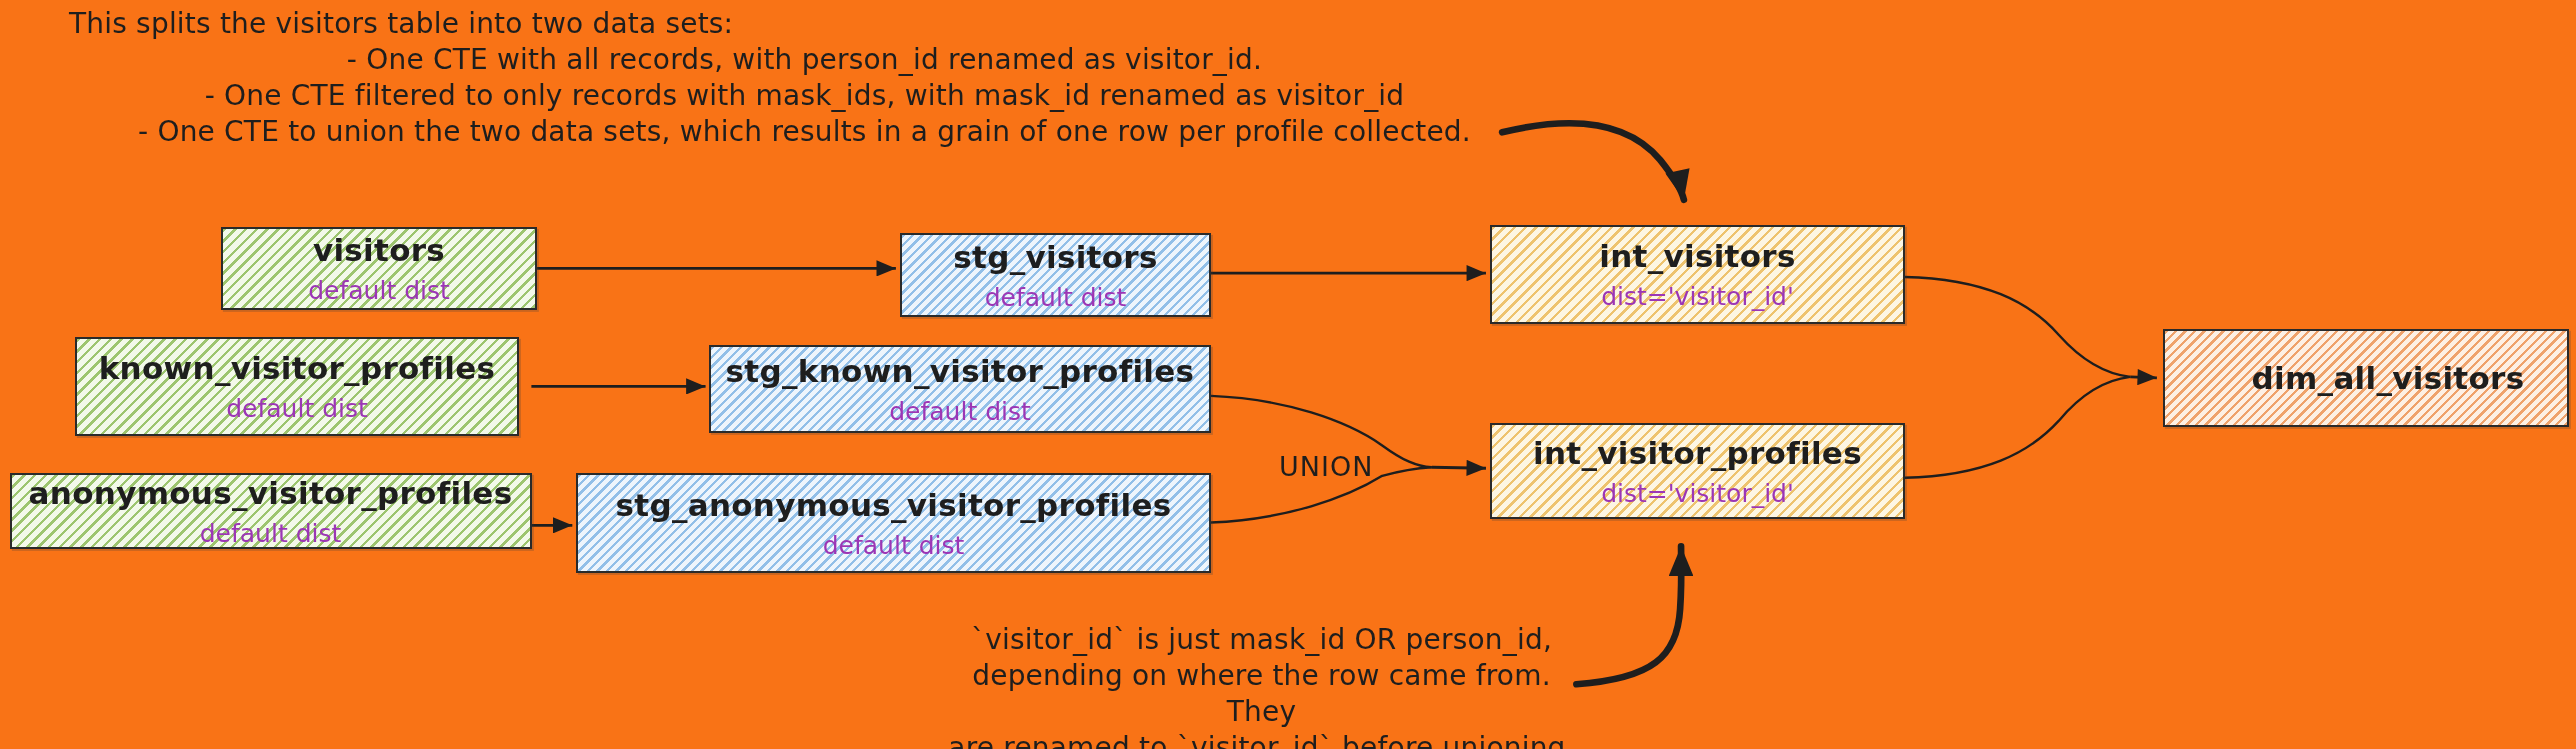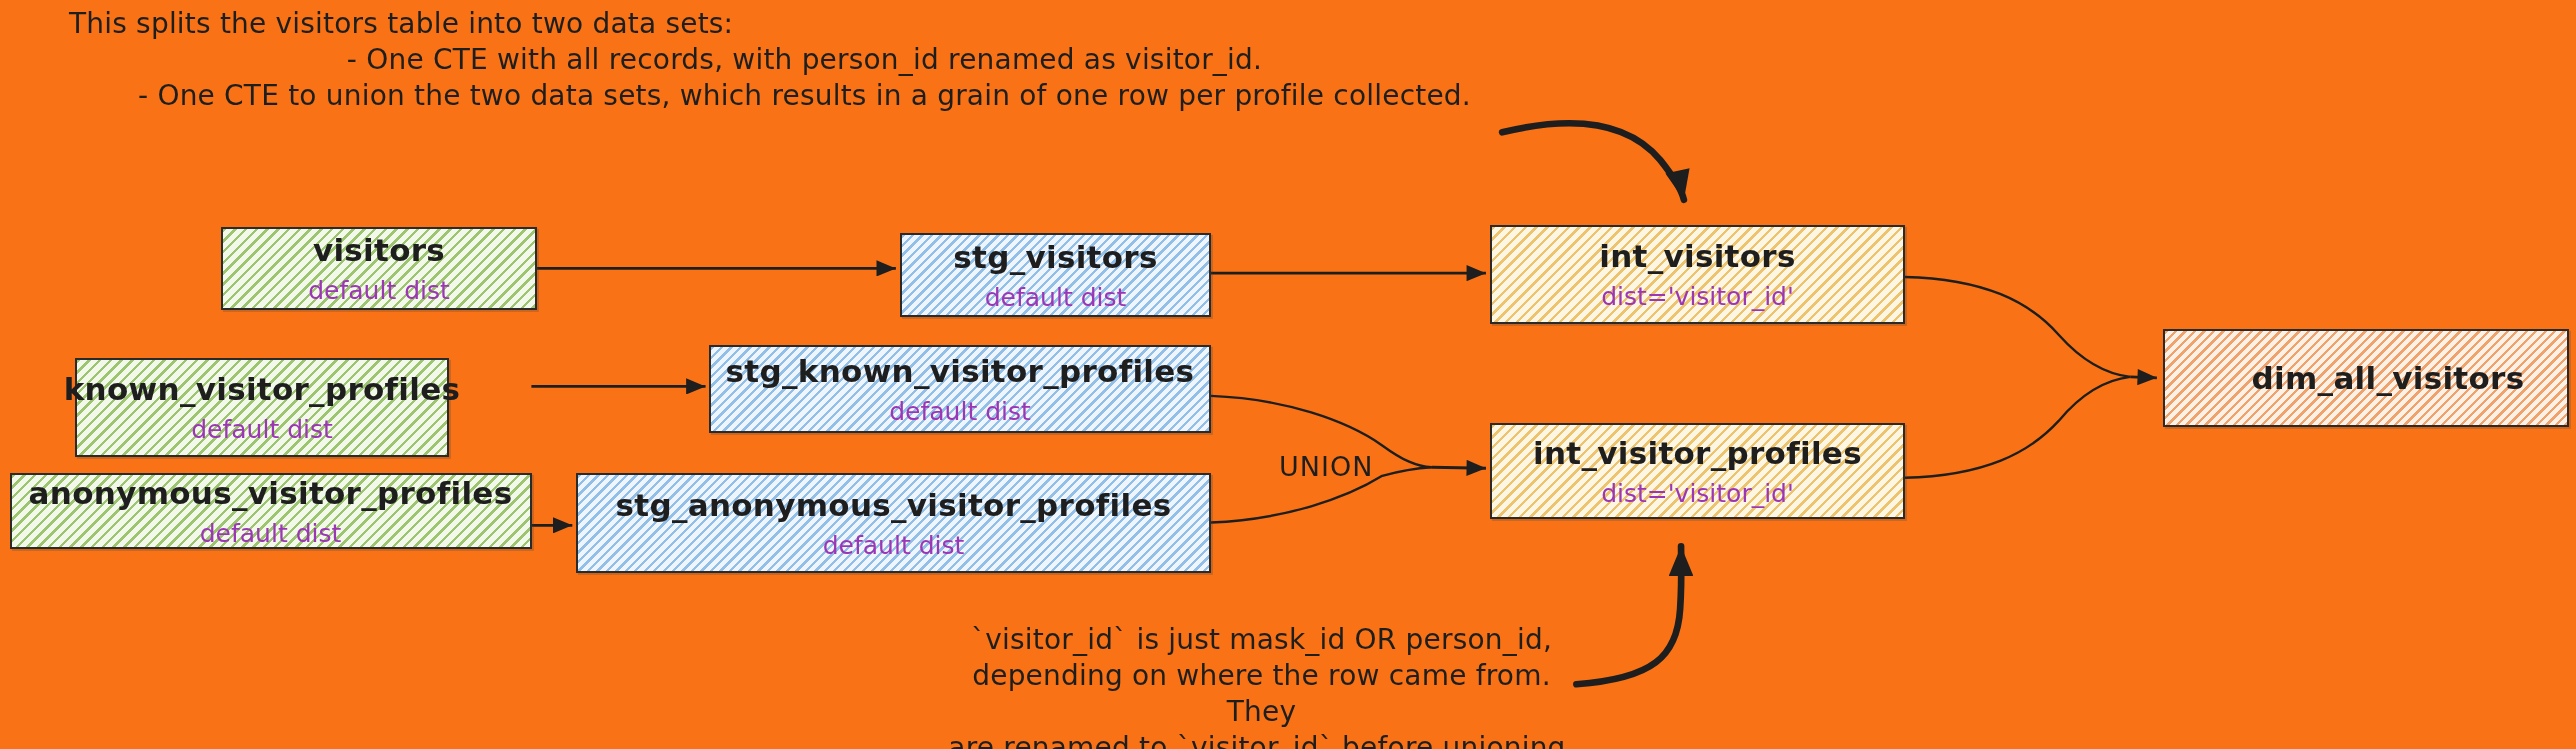--- a/index.html
+++ b/index.html
@@ -33,21 +33,21 @@
   .node .title { font-size:31px; font-weight:600; letter-spacing:0.3px; }
   .node .subtitle { font-size:25px; font-weight:400; color:#9c36b5; }
   .green  { background:repeating-linear-gradient(135deg,#9dc56f 0 2.4px,rgba(255,255,255,0) 2.4px 7.6px),#f3f9ea; }
   .blue   { background:repeating-linear-gradient(135deg,#92bfe8 0 2.4px,rgba(255,255,255,0) 2.4px 6.7px),#eef5fc; }
   .yellow { background:repeating-linear-gradient(135deg,#eec36e 0 2.4px,rgba(255,255,255,0) 2.4px 7.6px),#fdf6e3; }
   .orange { background:repeating-linear-gradient(135deg,#efa26b 0 2.4px,rgba(255,255,255,0) 2.4px 6.7px),#fdf0e4;padding-left:44px; }
 
   #node-visitors                      { left:221px;  top:227px; width:316px; height:83px; }
   #node-stg-visitors                  { left:900px;  top:233px; width:311px; height:84px; }
   #node-int-visitors                  { left:1490px; top:225px; width:415px; height:99px; }
-  #node-known-visitor-profiles        { left:75px;   top:358px; width:374px; height:99px; }
+  #node-known-visitor-profiles        { left:75px;   top:337px; width:444px; height:99px; }
   #node-stg-known-visitor-profiles    { left:709px;  top:345px; width:502px; height:88px; }
   #node-anonymous-visitor-profiles    { left:9.5px;   top:473px; width:522px; height:76px; }
   #node-stg-anonymous-visitor-profiles{ left:576px;  top:473px; width:635px; height:100px; }
   #node-int-visitor-profiles          { left:1490px; top:423px; width:415px; height:96px; }
   #node-dim-all-visitors              { left:2163px; top:329px; width:406px; height:98px; }
 </style>
 </head>
 <body>
 
 <div id="canvas">
@@ -75,20 +75,21 @@
     <path d="M2001 502 C2085 500 2132 476 2163 442 C2188 412 2212 399 2238 396" stroke="#1e1e1e" stroke-width="2.5"></path>
     <path d="M2238 396 L2266 397" stroke="#1e1e1e" stroke-width="3" marker-end="url(#ah)"></path>
 
     <path d="M1578 139 C1648 122 1708 125 1744 168 C1760 188 1767 201 1769 210" stroke="#1e1e1e" stroke-width="7" stroke-linecap="round" marker-end="url(#ahb)"></path>
     <path d="M1656 719 C1736 713 1762 690 1765 640 C1767 611 1766 586 1766 574" stroke="#1e1e1e" stroke-width="7" stroke-linecap="round" marker-end="url(#ahb)"></path>
   </svg>
 
   <div id="top-note" class="note">
     <div class="l1">This splits the visitors table into two data sets:</div>
     <div class="li">- One CTE with all records, with person_id renamed as visitor_id.</div>
+    <div class="li">- One CTE filtered to only records with mask_ids, with mask_id renamed as visitor_id</div>
     <div class="li">- One CTE to union the two data sets, which results in a grain of one row per profile collected.</div>
   </div>
 
   <div id="bottom-note" class="note">
     <div>`visitor_id` is just mask_id OR person_id,</div>
     <div>depending on where the row came from. They</div>
     <div>are renamed to `visitor_id` before unioning.</div>
   </div>
 
   <div id="union-label">UNION</div>

